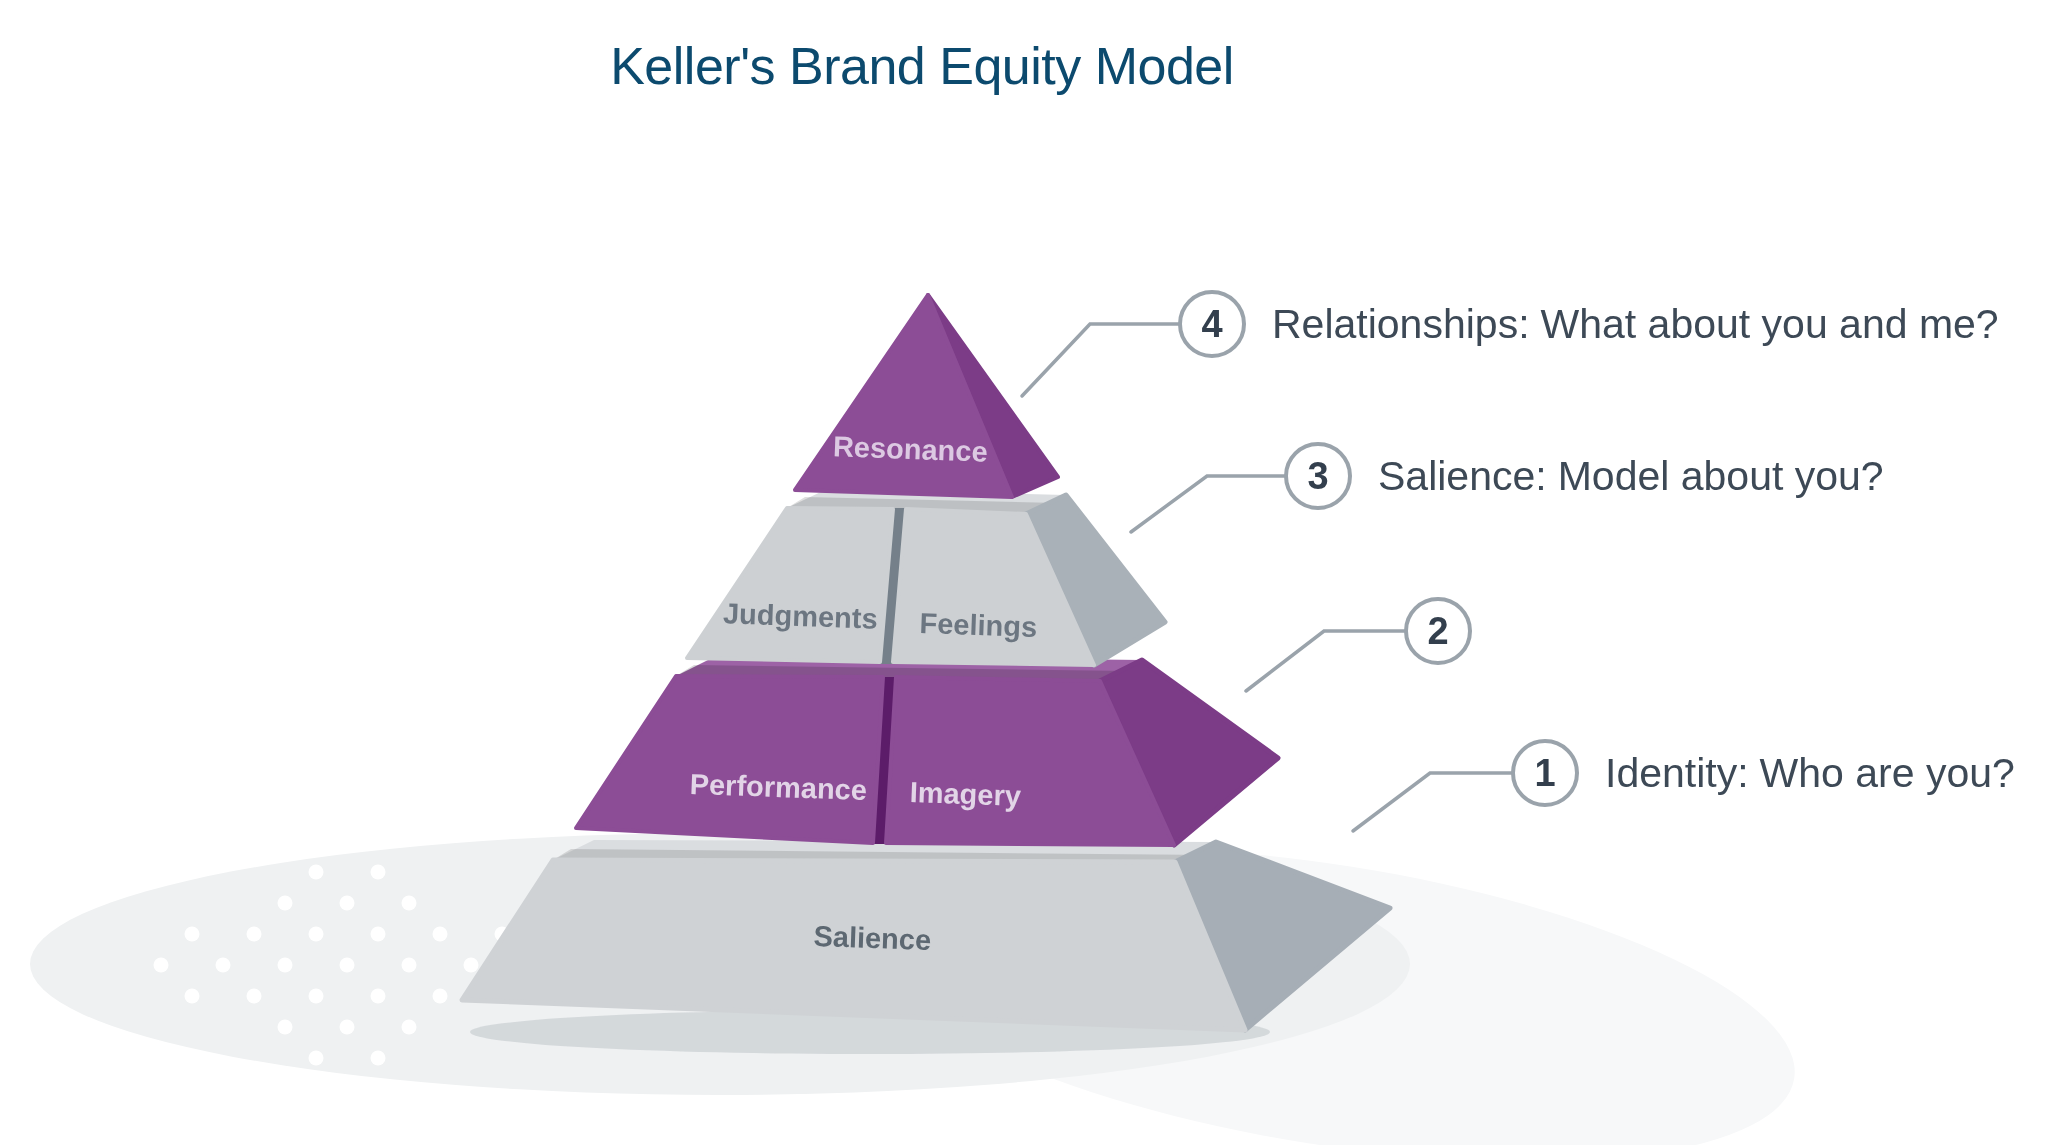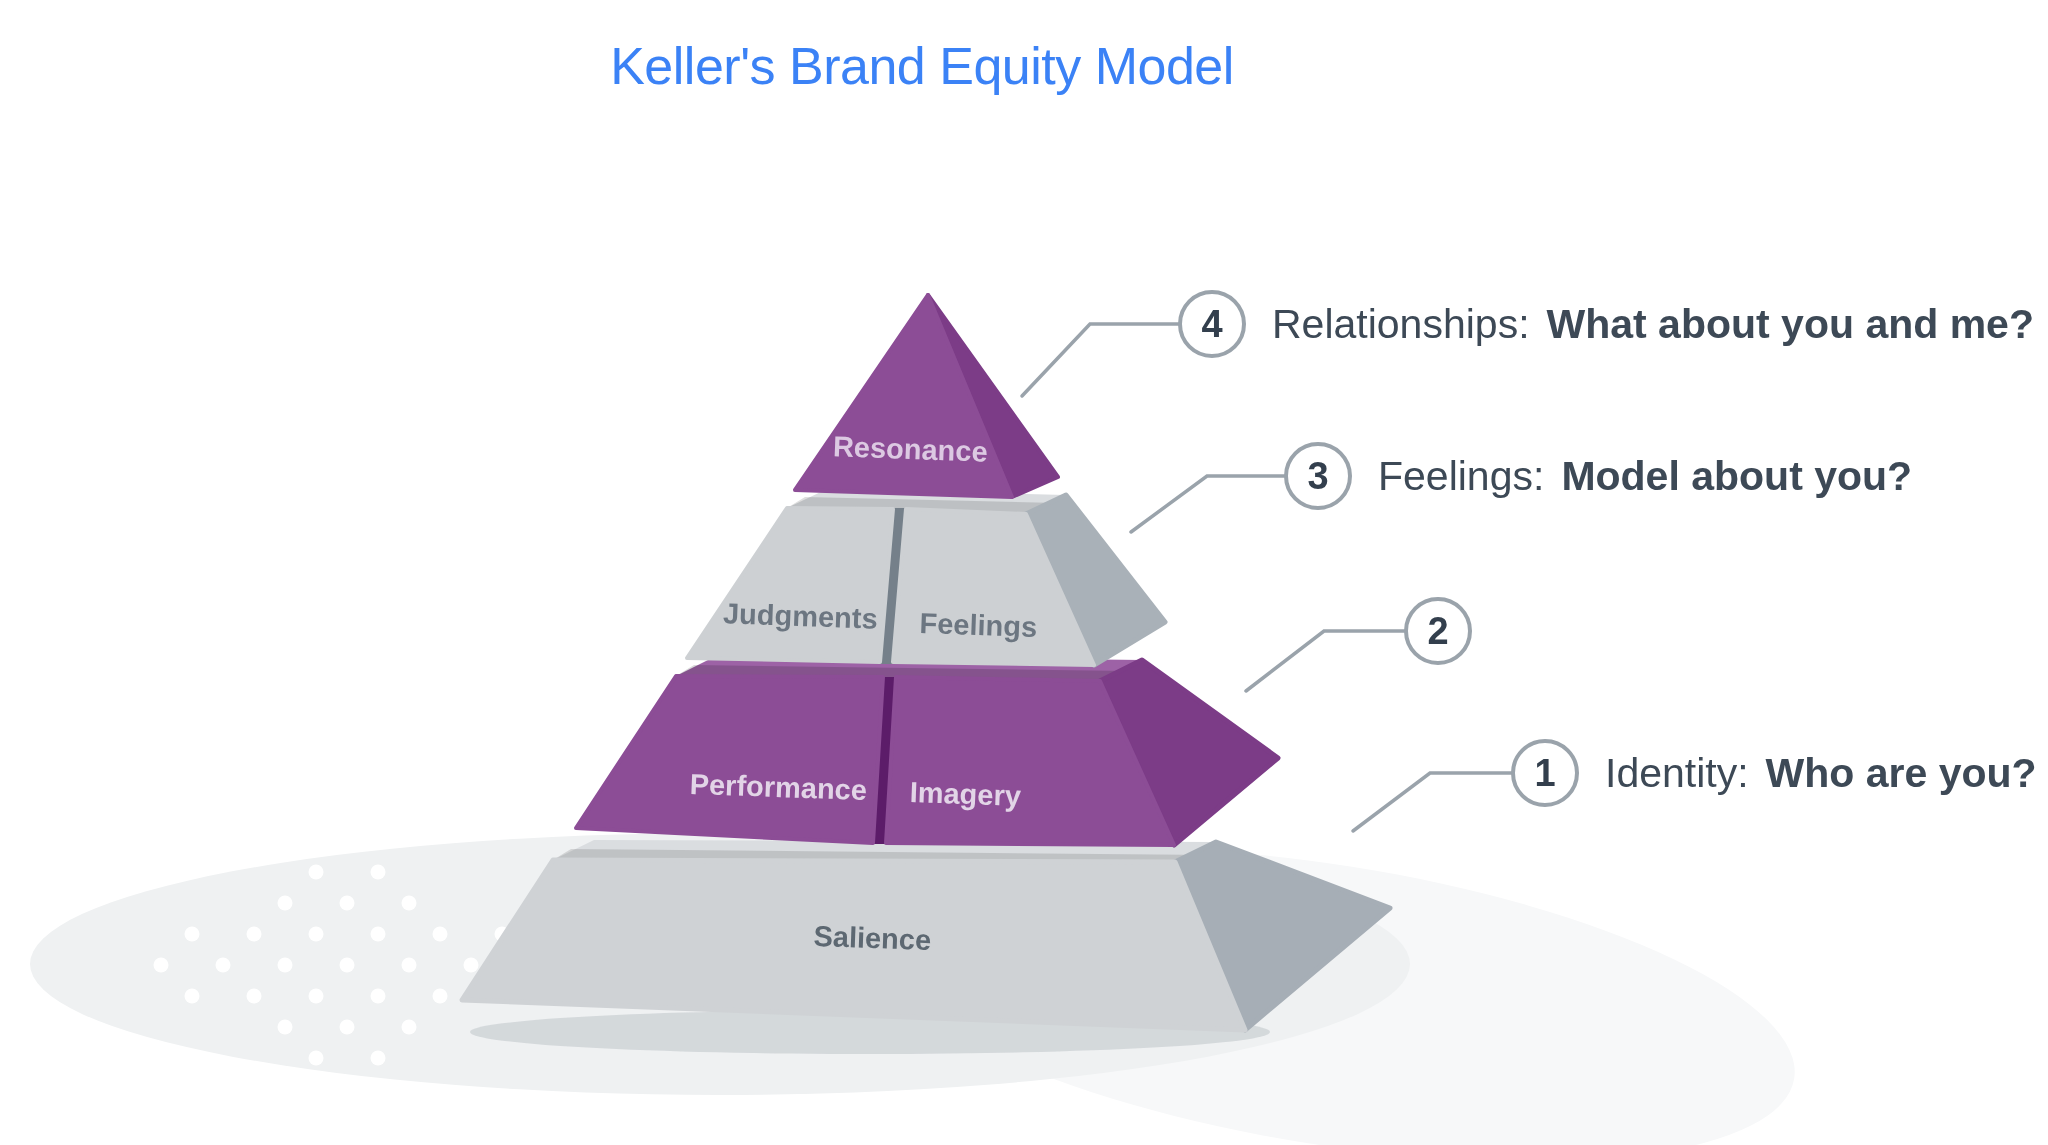--- a/index.html
+++ b/index.html
@@ -11,21 +11,21 @@
     font-family:"Liberation Sans", sans-serif;
   }
   #scene-svg{position:absolute;left:0;top:0;}
   .page-title{
     position:absolute;
     left:922px;top:36px;
     transform:translateX(-50%);
     font-size:52px;
     font-weight:400;
     letter-spacing:-0.5px;
-    color:#3b82f6;
+    color:#0c4a6e;
     white-space:nowrap;
   }
   .annotation-row{
     position:absolute;
     display:flex;
     align-items:center;
     height:68px;
     white-space:nowrap;
   }
   .num-circle{
@@ -41,21 +41,21 @@
     font-weight:700;
     color:#333f4d;
     flex:0 0 auto;
   }
   .annotation-text{
     margin-left:26px;
     font-size:41px;
     color:#3d4956;
   }
   .annotation-text .lbl{font-weight:400;}
-  .annotation-text .qst{font-weight:700;margin-left:17px;}
+  .annotation-text .qst{font-weight:400;margin-left:11px;}
   .tier-label{
     font-weight:700;
     font-size:29px;
   }
 </style>
 </head>
 <body>
 
 <div id="stage">
 
@@ -146,21 +146,21 @@
   <div class="annotation-row" style="left:1178px;top:290px;">
     <div class="num-circle">4</div>
     <div class="annotation-text">
       <span class="lbl">Relationships:</span><span class="qst">What about you and me?</span>
     </div>
   </div>
 
   <div class="annotation-row" style="left:1284px;top:442px;">
     <div class="num-circle">3</div>
     <div class="annotation-text">
-      <span class="lbl">Feelings:</span><span class="qst">Model about you?</span>
+      <span class="lbl">Salience:</span><span class="qst">Model about you?</span>
     </div>
   </div>
 
   <div class="annotation-row" style="left:1404px;top:597px;">
     <div class="num-circle">2</div>
   </div>
 
   <div class="annotation-row" style="left:1511px;top:739px;">
     <div class="num-circle">1</div>
     <div class="annotation-text">

